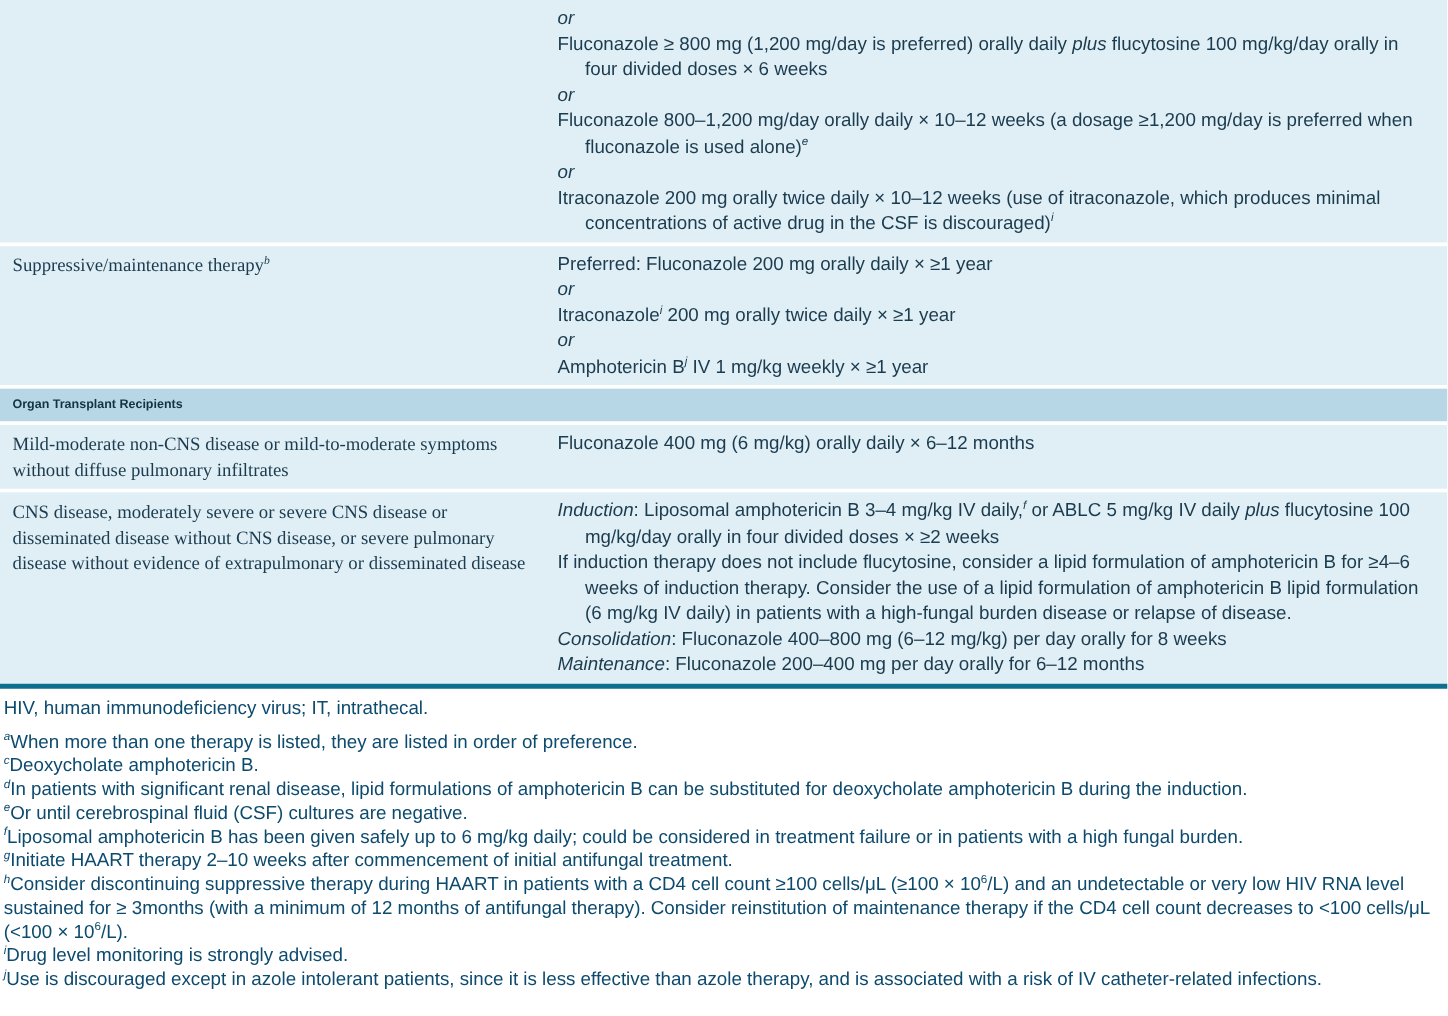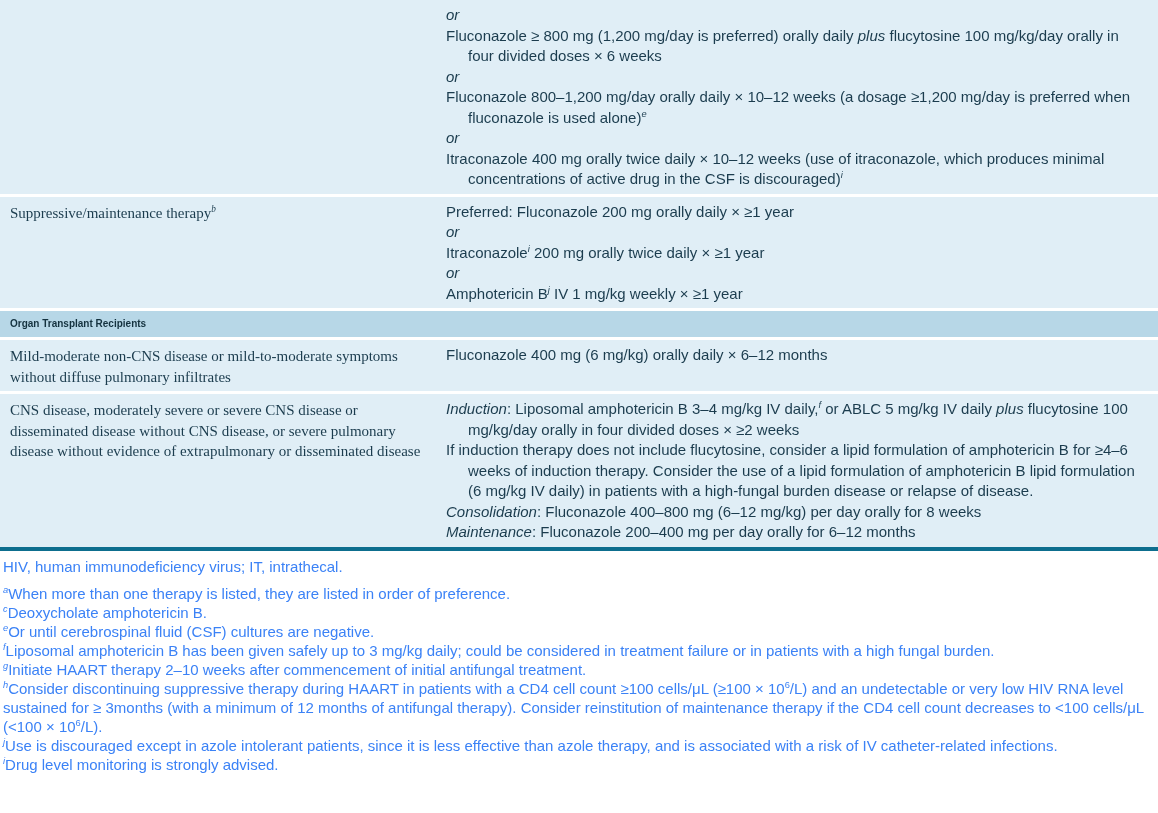--- a/index.html
+++ b/index.html
@@ -19,40 +19,40 @@
   .cell.left .ln{padding-left:0;text-indent:0;}
   .band{background:var(--band-bg,#b7d7e7);color:var(--band-text,#14323f);
         font-weight:bold;font-size:10px;line-height:20px;
         padding:3px 10px 3px 10px;border-bottom:3px solid #ffffff;}
   .it{font-style:italic;}
   sup{font-size:62%;line-height:0;vertical-align:super;}
 
   .rule{height:4px;background:var(--rule,#0d6e8e);width:100%;}
 
   
-  .footnotes{padding:6px 4px 0 3px;color:#3b82f6;font-size:15px;line-height:19px;}
+  .footnotes{padding:6px 4px 0 3px;color:#0c4a6e;font-size:15px;line-height:19px;}
   .fn{margin:0;}
   .fn.abbrev{margin-bottom:8px;}
 </style>
 </head>
 <body>
 
 <div class="doc">
 
   <div class="tbl">
 
     <div class="row">
       <div class="cell left"></div>
       <div class="cell right">
         <p class="ln"><span class="it">or</span></p>
         <p class="ln"><span>Fluconazole ≥ 800 mg (1,200 mg/day is preferred) orally daily </span><span class="it">plus</span><span> flucytosine 100 mg/kg/day orally in four divided doses × 6 weeks</span></p>
         <p class="ln"><span class="it">or</span></p>
         <p class="ln"><span>Fluconazole 800–1,200 mg/day orally daily × 10–12 weeks (a dosage ≥1,200 mg/day is preferred when fluconazole is used alone)</span><sup class="it">e</sup></p>
         <p class="ln"><span class="it">or</span></p>
-        <p class="ln"><span>Itraconazole 400 mg orally twice daily × 10–12 weeks (use of itraconazole, which produces minimal concentrations of active drug in the CSF is discouraged)</span><sup class="it">i</sup></p>
+        <p class="ln"><span>Itraconazole 200 mg orally twice daily × 10–12 weeks (use of itraconazole, which produces minimal concentrations of active drug in the CSF is discouraged)</span><sup class="it">i</sup></p>
       </div>
     </div>
 
     <div class="row">
       <div class="cell left">
         <p class="ln"><span>Suppressive/maintenance therapy</span><sup class="it">b</sup></p>
       </div>
       <div class="cell right">
         <p class="ln"><span>Preferred: Fluconazole 200 mg orally daily × ≥1 year</span></p>
         <p class="ln"><span class="it">or</span></p>
@@ -88,22 +88,23 @@
     </div>
 
   </div>
 
   <div class="rule"></div>
 
   <div class="footnotes">
     <p class="fn abbrev"><span>HIV, human immunodeficiency virus; IT, intrathecal.</span></p>
     <p class="fn"><sup class="it">a</sup><span>When more than one therapy is listed, they are listed in order of preference.</span></p>
     <p class="fn"><sup class="it">c</sup><span>Deoxycholate amphotericin B.</span></p>
+    <p class="fn"><sup class="it">d</sup><span>In patients with significant renal disease, lipid formulations of amphotericin B can be substituted for deoxycholate amphotericin B during the induction.</span></p>
     <p class="fn"><sup class="it">e</sup><span>Or until cerebrospinal fluid (CSF) cultures are negative.</span></p>
-    <p class="fn"><sup class="it">f</sup><span>Liposomal amphotericin B has been given safely up to 3 mg/kg daily; could be considered in treatment failure or in patients with a high fungal burden.</span></p>
+    <p class="fn"><sup class="it">f</sup><span>Liposomal amphotericin B has been given safely up to 6 mg/kg daily; could be considered in treatment failure or in patients with a high fungal burden.</span></p>
     <p class="fn"><sup class="it">g</sup><span>Initiate HAART therapy 2–10 weeks after commencement of initial antifungal treatment.</span></p>
     <p class="fn"><sup class="it">h</sup><span>Consider discontinuing suppressive therapy during HAART in patients with a CD4 cell count ≥100 cells/μL (≥100 × 10</span><sup>6</sup><span>/L) and an undetectable or very low HIV RNA level sustained for ≥ 3months (with a minimum of 12 months of antifungal therapy). Consider reinstitution of maintenance therapy if the CD4 cell count decreases to &lt;100 cells/μL (&lt;100 × 10</span><sup>6</sup><span>/L).</span></p>
+    <p class="fn"><sup class="it">i</sup><span>Drug level monitoring is strongly advised.</span></p>
     <p class="fn"><sup class="it">j</sup><span>Use is discouraged except in azole intolerant patients, since it is less effective than azole therapy, and is associated with a risk of IV catheter-related infections.</span></p>
-    <p class="fn"><sup class="it">i</sup><span>Drug level monitoring is strongly advised.</span></p>
 
   </div>
 
 </div>
 
 </body></html>

